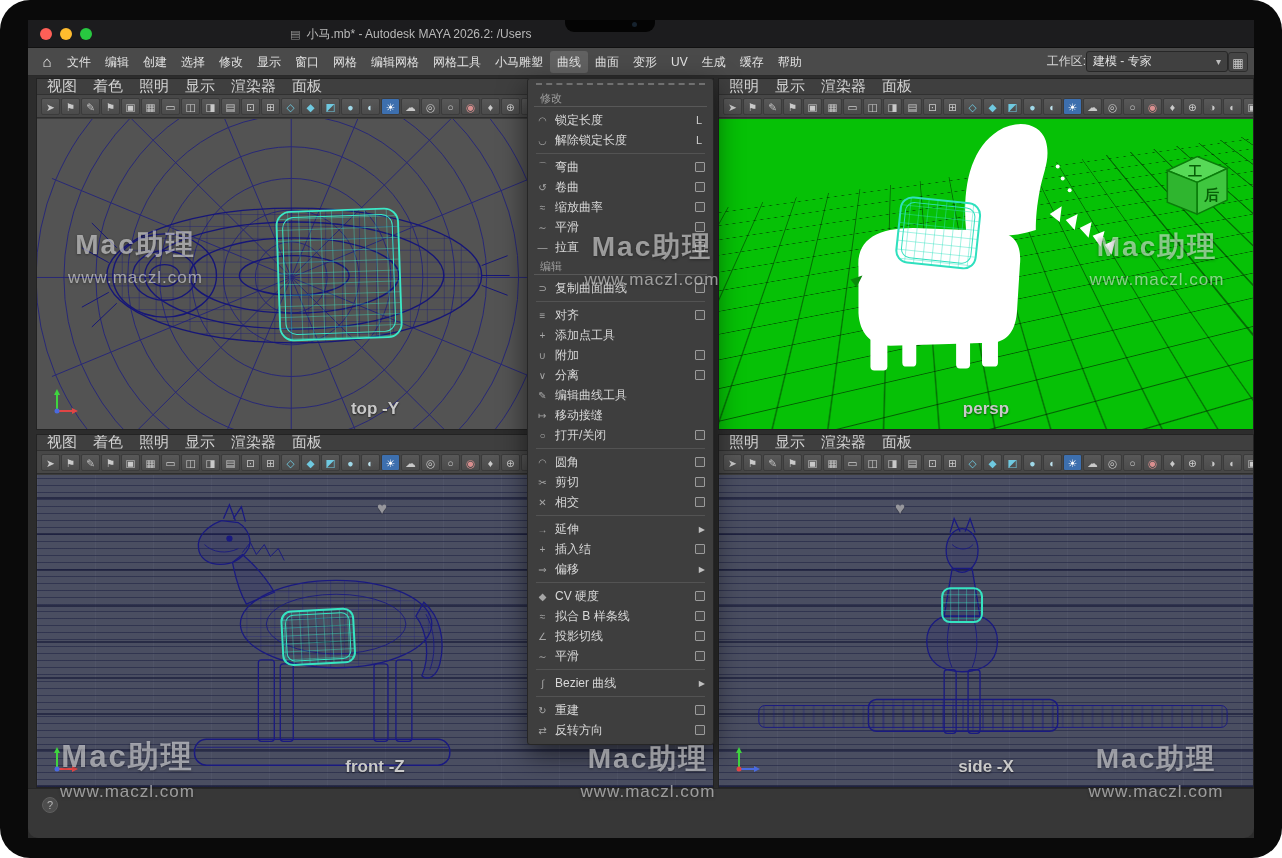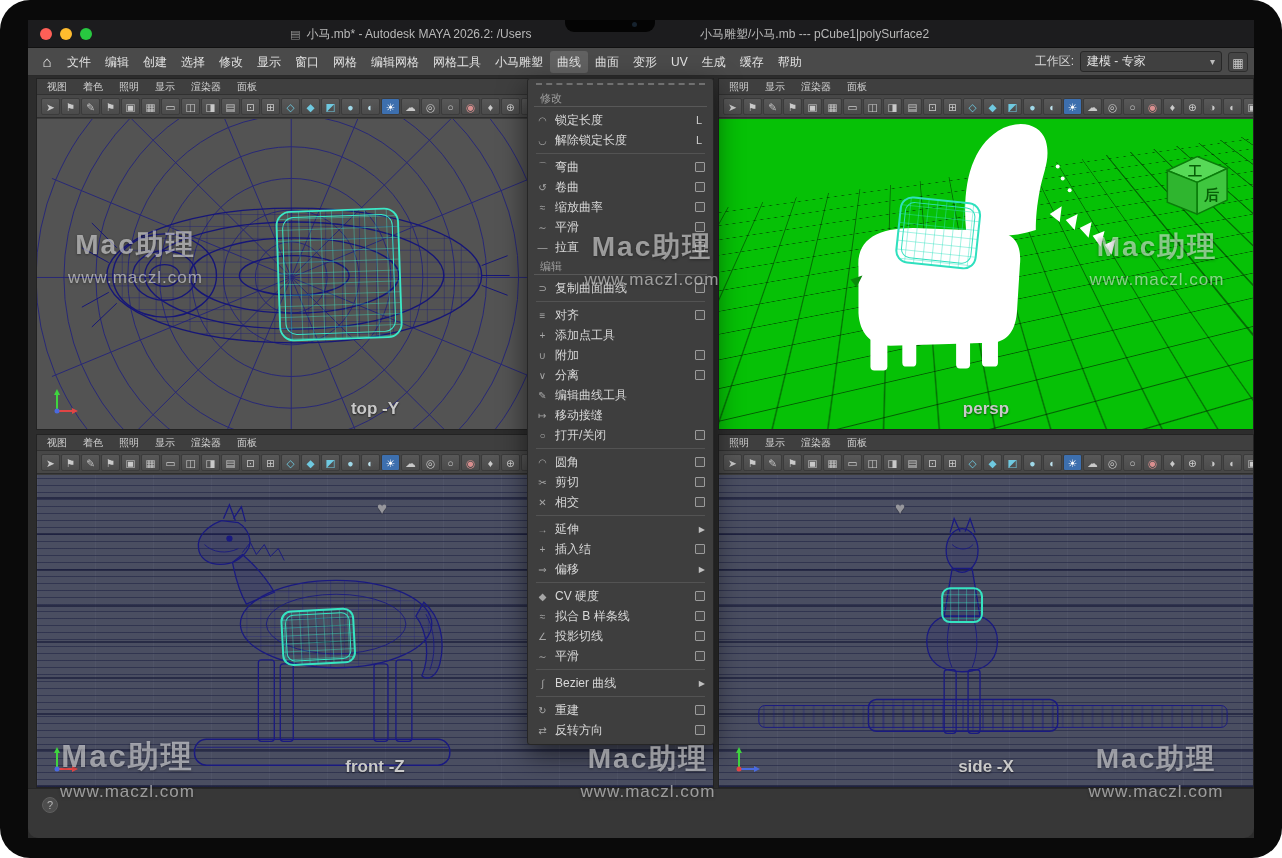--- a/index.html
+++ b/index.html
@@ -18,34 +18,34 @@
   .title-right { position:absolute; left:672px; top:0; height:28px; line-height:28px; color:#b9b9b9; font-size:12px; white-space:nowrap; }
   .notch { position:absolute; left:537px; top:-10px; width:90px; height:22px; background:#040404; border-radius:0 0 9px 9px; z-index:40; }
   .notch .cam { position:absolute; right:18px; top:12px; width:5px; height:5px; border-radius:50%; background:#16222e; }
 
   
   .menubar { position:absolute; left:0; top:28px; width:100%; height:28px; background:#4a4a4a; border-bottom:1px solid #2a2a2a; display:flex; align-items:center; }
   .home { width:26px; text-align:center; color:#e8e8e8; font-size:15px; margin-left:6px; cursor:default; }
   .menus { display:flex; align-items:center; }
   .mb-item { padding:0 7px; height:22px; line-height:22px; color:#e2e2e2; font-size:12px; white-space:nowrap; border-radius:3px; }
   .mb-item.active { background:#616161; }
-  .workspace { position:absolute; right:6px; top:3px; display:flex; align-items:center; gap:6px; }
+  .workspace { position:absolute; right:6px; top:3px; display:flex; align-items:center; }
   .ws-label { color:#d6d6d6; font-size:12px; }
   .ws-select { width:142px; height:21px; background:#404040; border:1px solid #272727; border-radius:3px; color:#e0e0e0; font-size:12px; display:flex; align-items:center; padding:0 6px; justify-content:space-between; }
   .ws-select .caret { color:#bdbdbd; font-size:10px; }
   .ws-gear { width:20px; height:20px; line-height:20px; text-align:center; color:#c8c8c8; font-size:12px; background:#454545; border:1px solid #2d2d2d; border-radius:3px; }
 
   
   .vp { position:absolute; border:1px solid #232323; background:#3c3c3c; overflow:hidden; }
   .vp-tl { left:8px; top:58px; width:678px; height:352px; }
   .vp-tr { left:690px; top:58px; width:536px; height:352px; }
   .vp-bl { left:8px; top:414px; width:678px; height:354px; }
   .vp-br { left:690px; top:414px; width:536px; height:354px; }
   .vp-menu { height:16px; background:#3f3f3f; border-bottom:1px solid #313131; display:flex; align-items:center; padding-left:2px; }
-  .pm-item { padding:0 8px; color:#d2d2d2; font-size:10px; white-space:nowrap; }
+  .pm-item { padding:0 8px; color:#d2d2d2; font-size:15px; white-space:nowrap; }
   .vp-toolbar { height:23px; background:#474747; border-bottom:1px solid #2e2e2e; display:flex; align-items:center; gap:1px; padding:0 4px; overflow:hidden; }
   .ticon { flex:0 0 19px; height:17px; line-height:16px; text-align:center; font-size:10.5px; color:#c9c9c9; background:linear-gradient(#585858,#4b4b4b); border:1px solid #3b3b3b; border-radius:2px; }
   .vp-content { position:absolute; left:0; top:40px; right:0; bottom:0; overflow:hidden; }
   .vp-content svg.fill { position:absolute; inset:0; width:100%; height:100%; }
   .vp-label { position:absolute; bottom:10px; left:50%; transform:translateX(-50%); color:#c9c9c9; font-size:17px; font-weight:bold; text-shadow:0 1px 2px rgba(0,0,0,.6); z-index:5; }
   .axis-gizmo { position:absolute; left:12px; bottom:10px; z-index:5; }
   .heart { position:absolute; color:#97979c; font-size:17px; z-index:5; text-shadow:0 1px 1px rgba(0,0,0,.3); }
 
   .vp-top-content { background:#535353; }
   .vp-persp-content { background:#06c106; }
@@ -98,21 +98,20 @@
 
       <div class="titlebar">
         <div class="traffic">
           <span class="tl red"></span>
           <span class="tl yellow"></span>
           <span class="tl green"></span>
         </div>
         <div class="title-left">
           <span class="doc-icon">▤</span><span>小马.mb* - Autodesk MAYA 2026.2: /Users</span>
         </div>
-        <div class="title-right">小马雕塑/小马.mb  ---  pCube1|polySurface2</div>
       </div>
       <div class="notch">
           <span class="cam"></span>
         </div>
 
       <div class="menubar">
         <span class="home">⌂</span>
         <div class="menus">
             <span class="mb-item">文件</span>
             <span class="mb-item">编辑</span>

